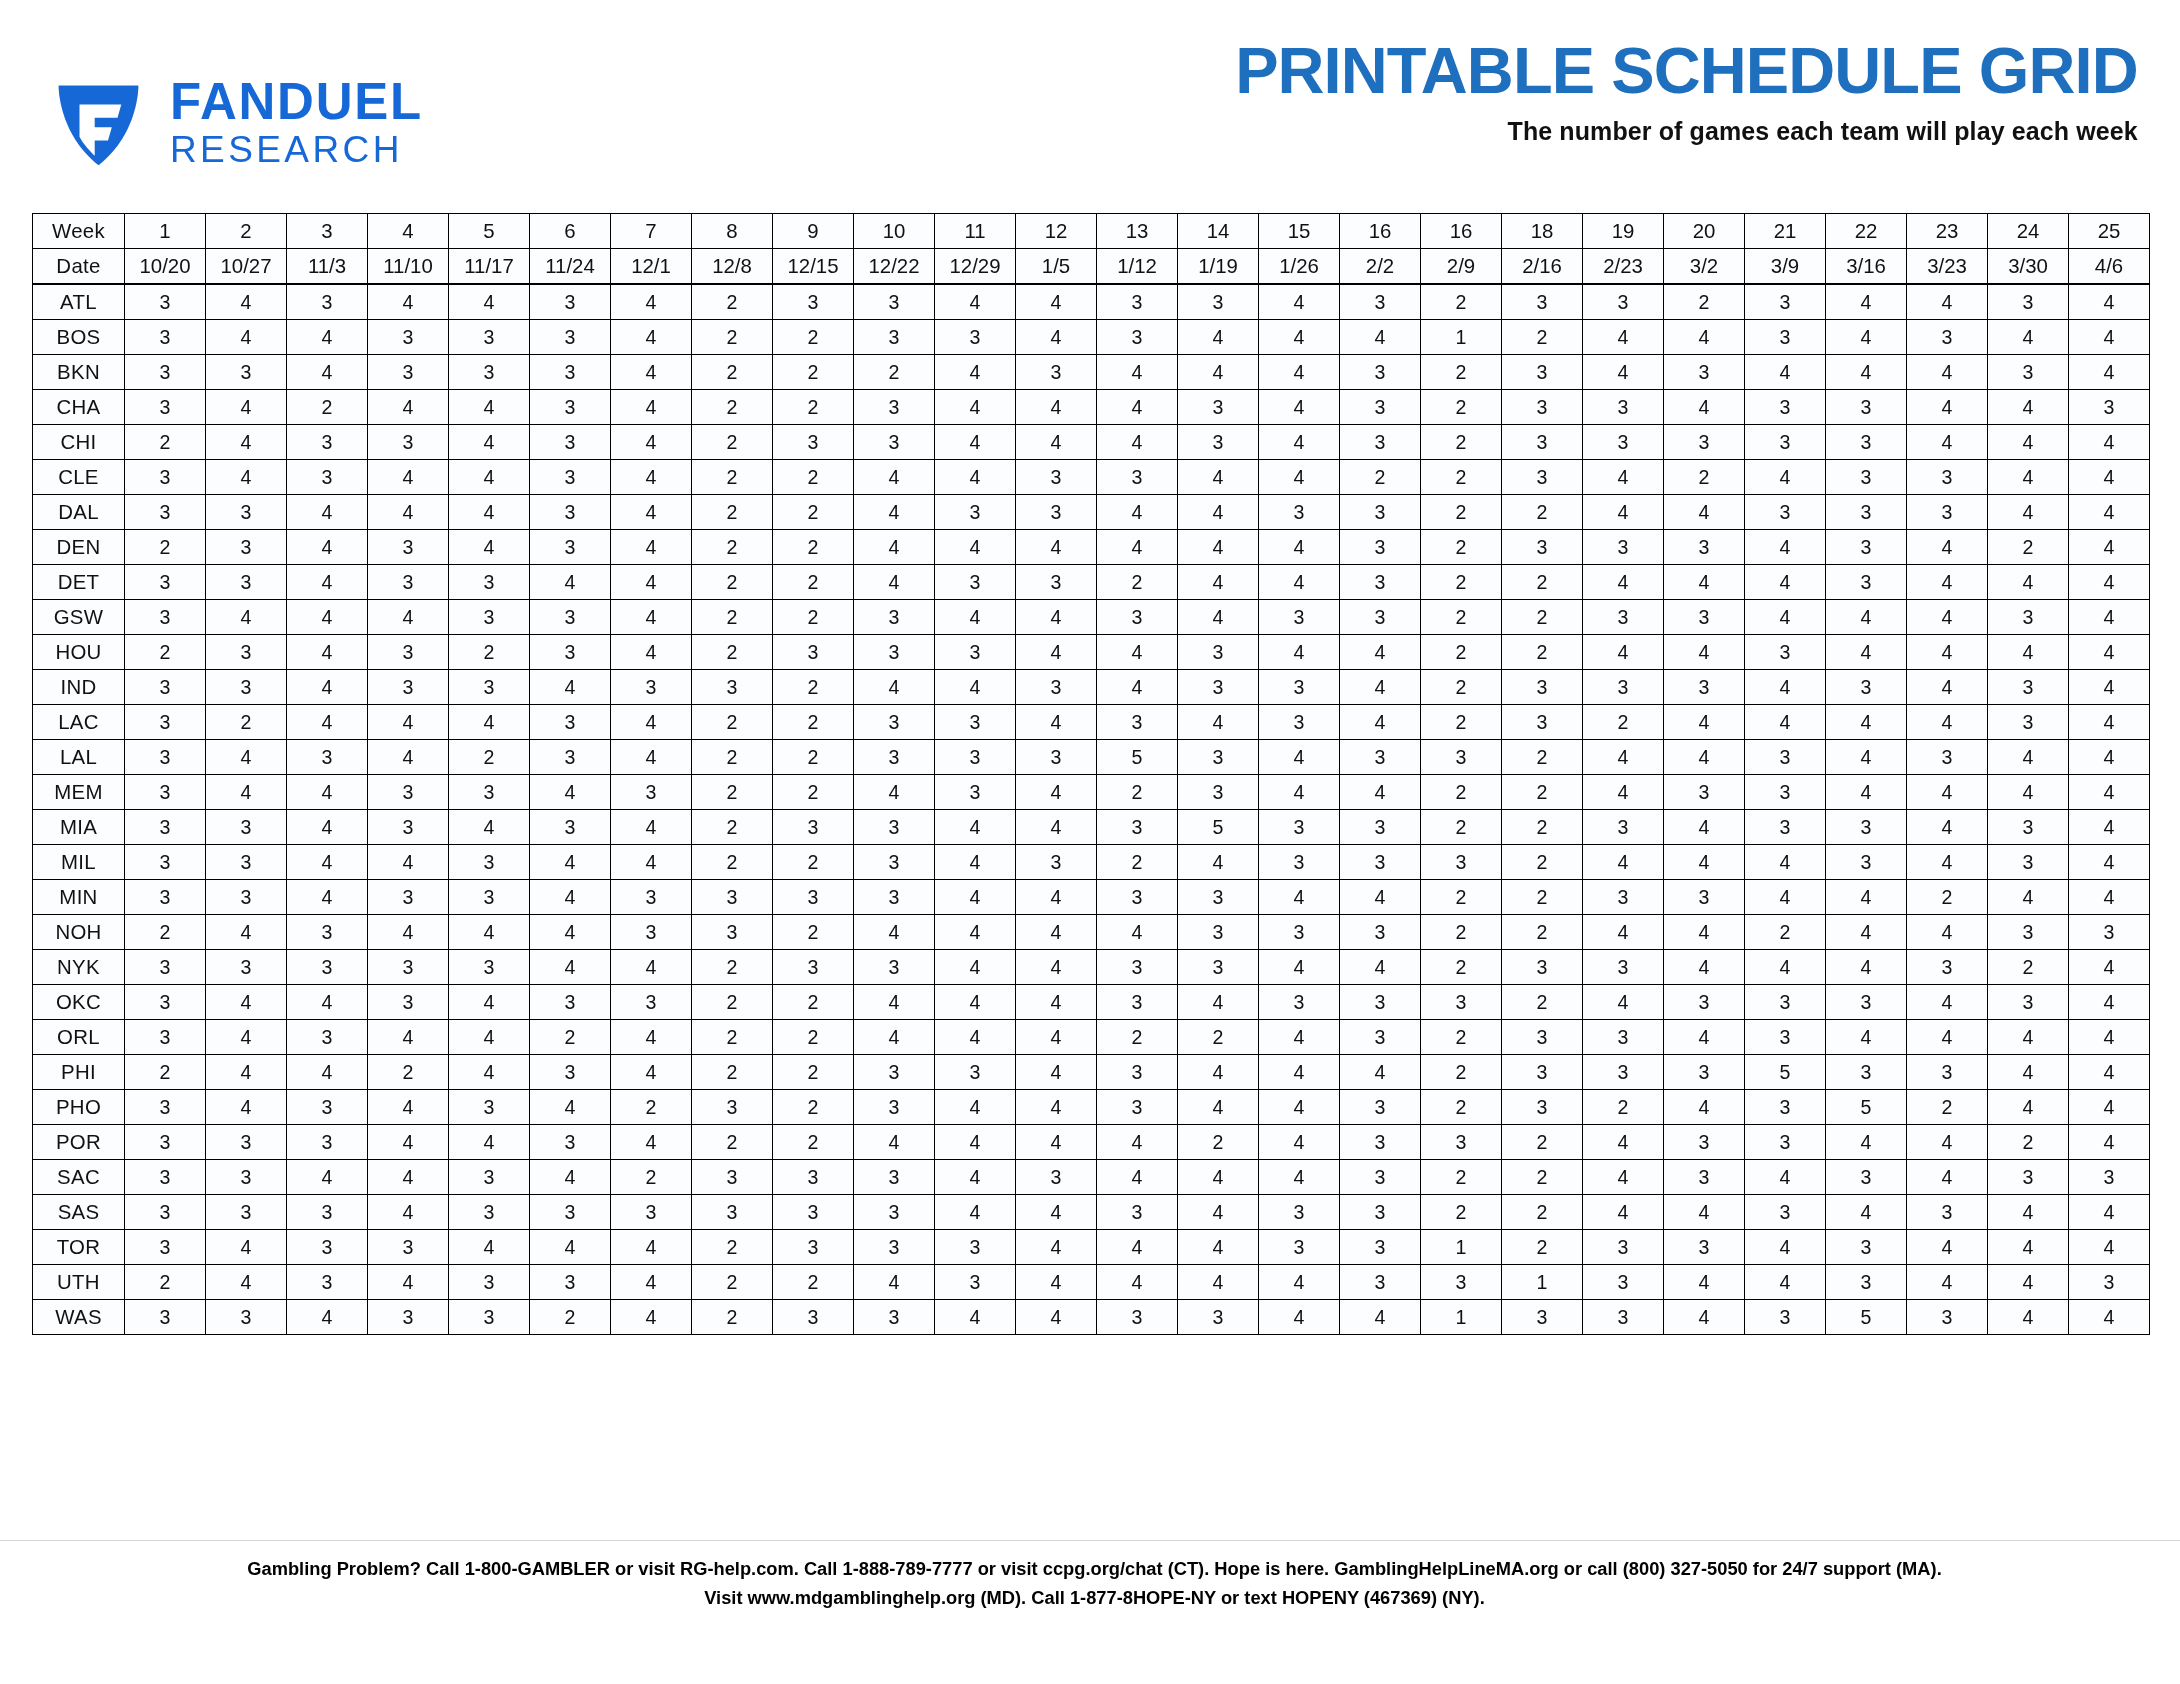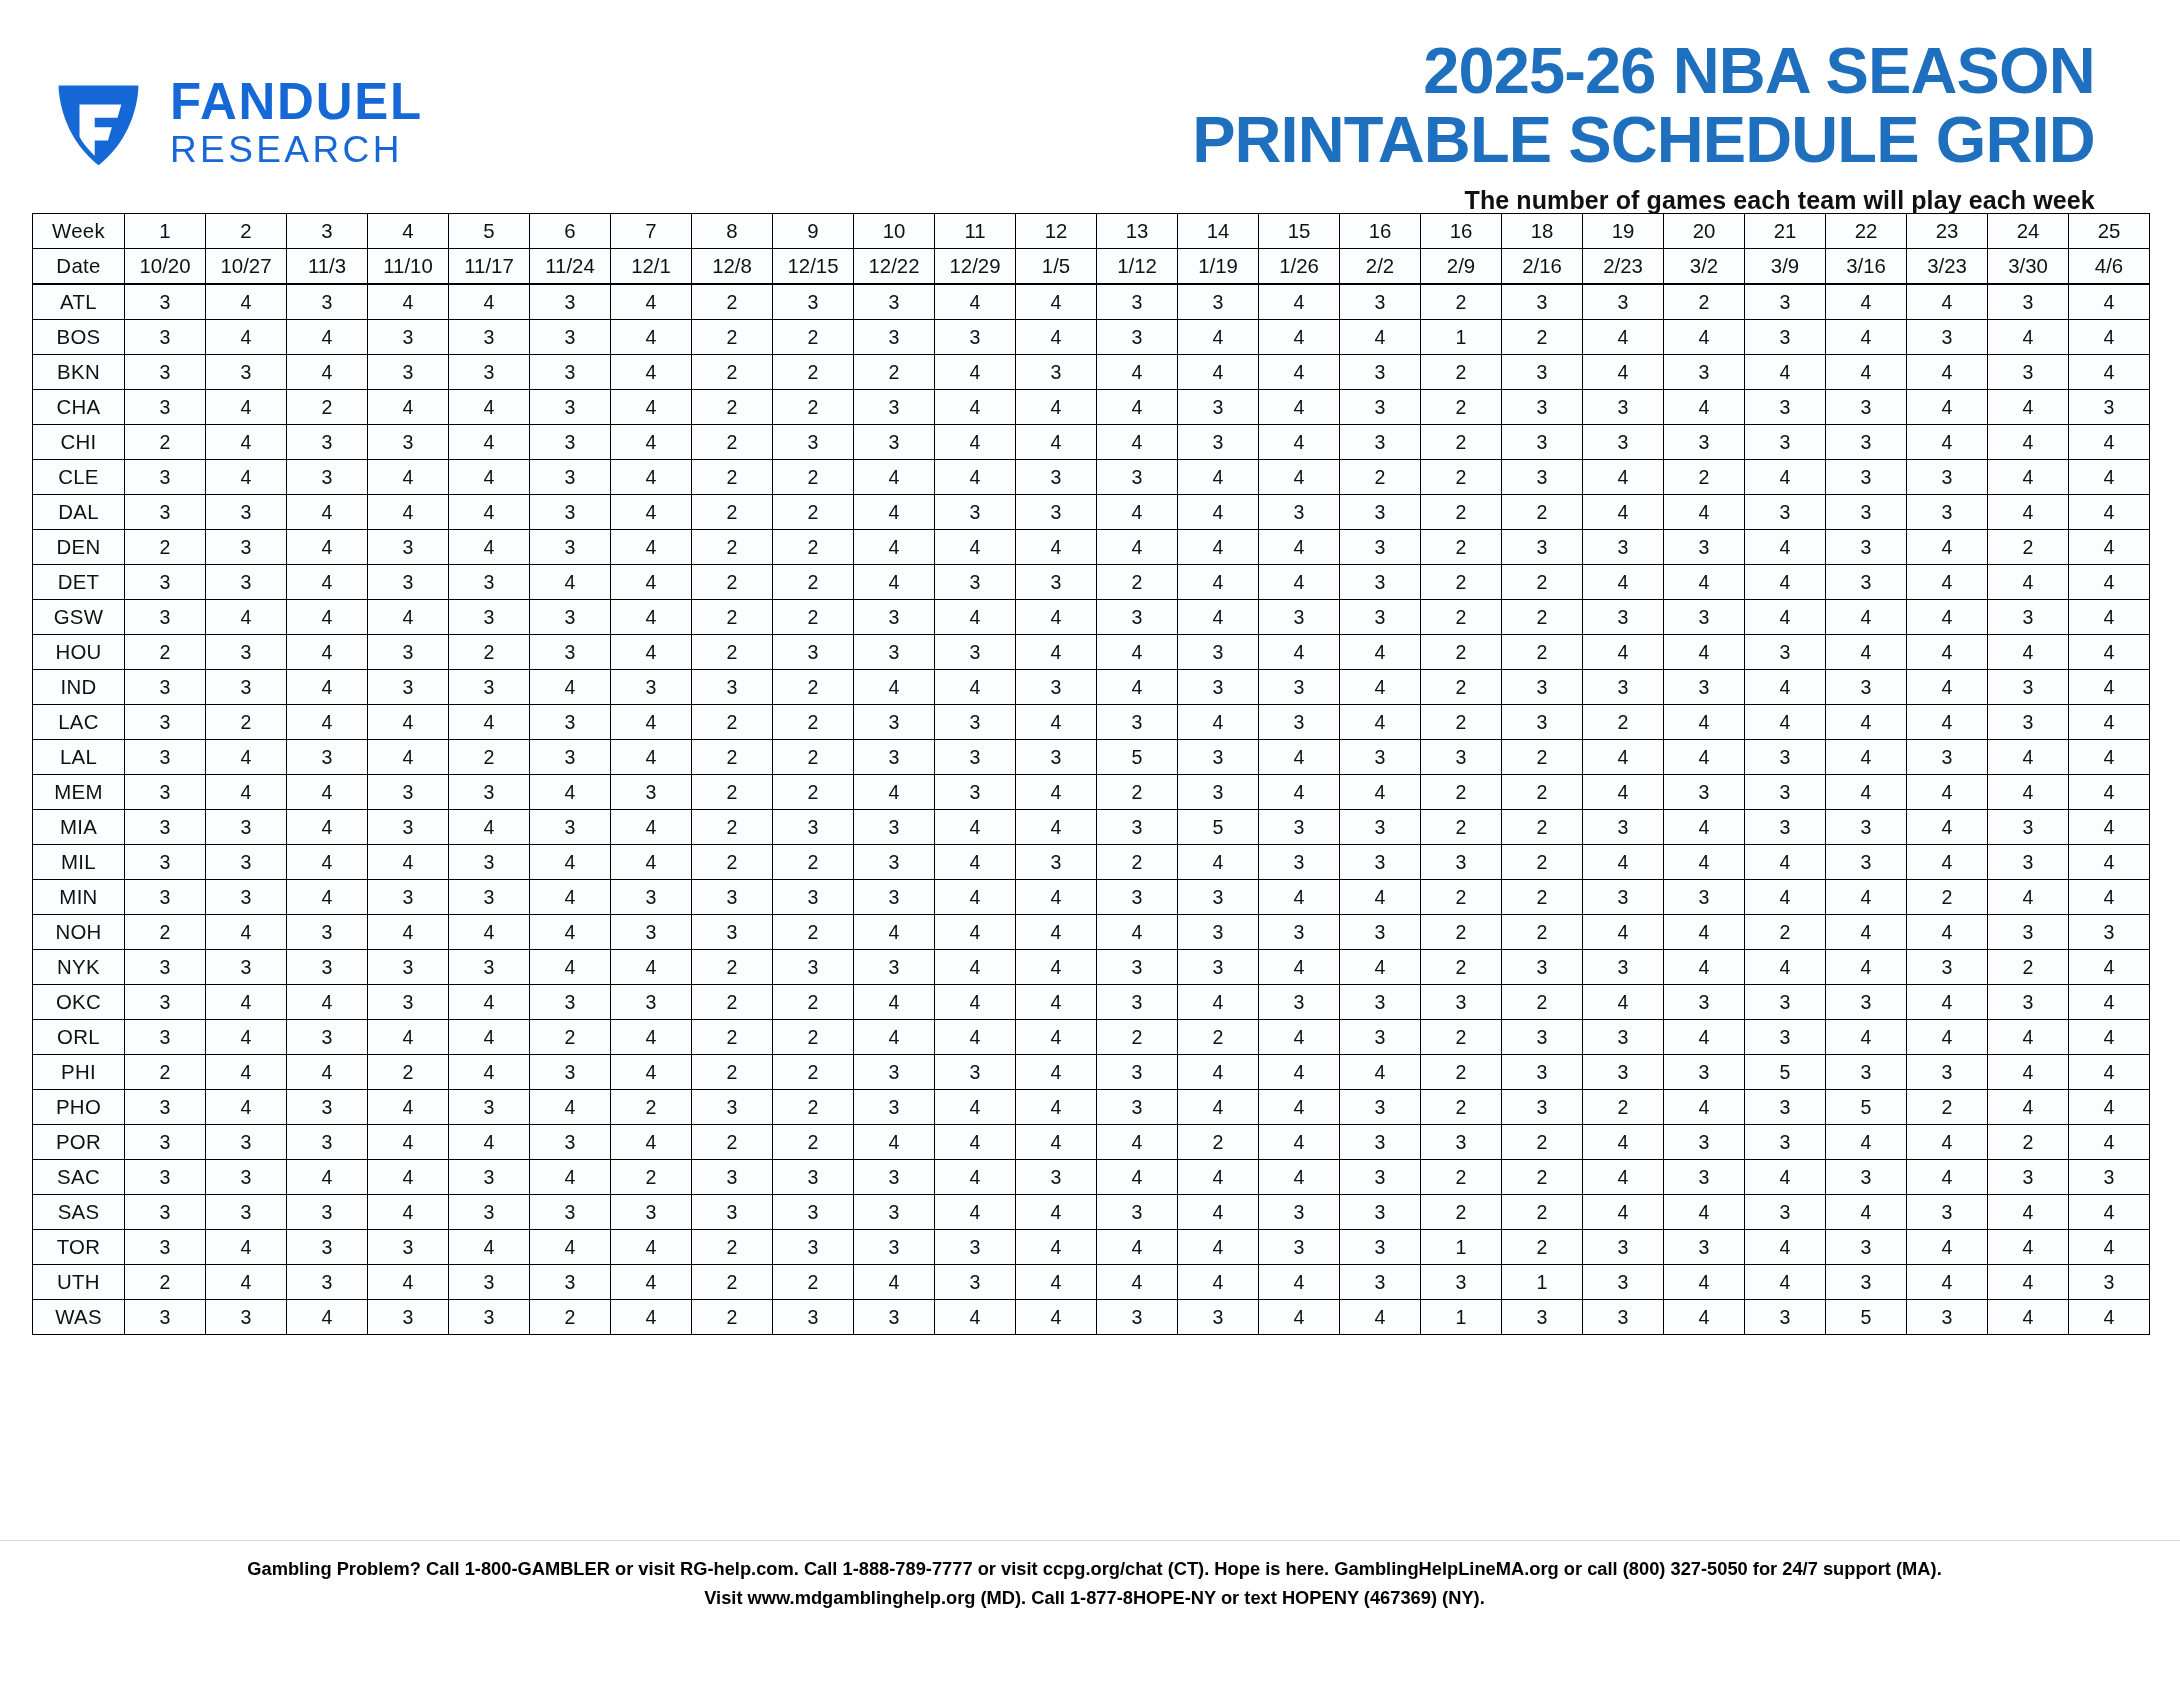--- a/index.html
+++ b/index.html
@@ -13,21 +13,21 @@
     font-family: "Liberation Sans", sans-serif;
     color: #000;
     position: relative;
     overflow: hidden;
   }
 
   
   .header {
     display: flex;
     align-items: flex-start;
-    padding: 37px 71px 0 51px;
+    padding: 37px 28px 0 51px;
     height: 213px;
     box-sizing: border-box;
   }
   .brand {
     display: flex;
     align-items: center;
     gap: 24px;
     margin-top: 37px;
     flex: 0 0 auto;
     width: 528px;
@@ -150,21 +150,20 @@
         <path d="M58 26 L86 26 L84 36 L62 36 Z" fill="#ffffff" opacity="0"></path>
       </svg>
     </span>
     <span class="brand-words">
       <span class="brand-name">FANDUEL</span>
       <span class="brand-sub">RESEARCH</span>
     </span>
   </div>
 
   <div class="title-block">
-    <div class="title-line">2025-26 NBA SEASON</div>
     <div class="title-line">PRINTABLE SCHEDULE GRID</div>
     <div class="subtitle">The number of games each team will play each week</div>
   </div>
 </div>
 
 <div class="grid-wrap">
   <table class="sched">
     <colgroup id="colgroup-holder">
         <col class="lead">
         <col class="wk">

